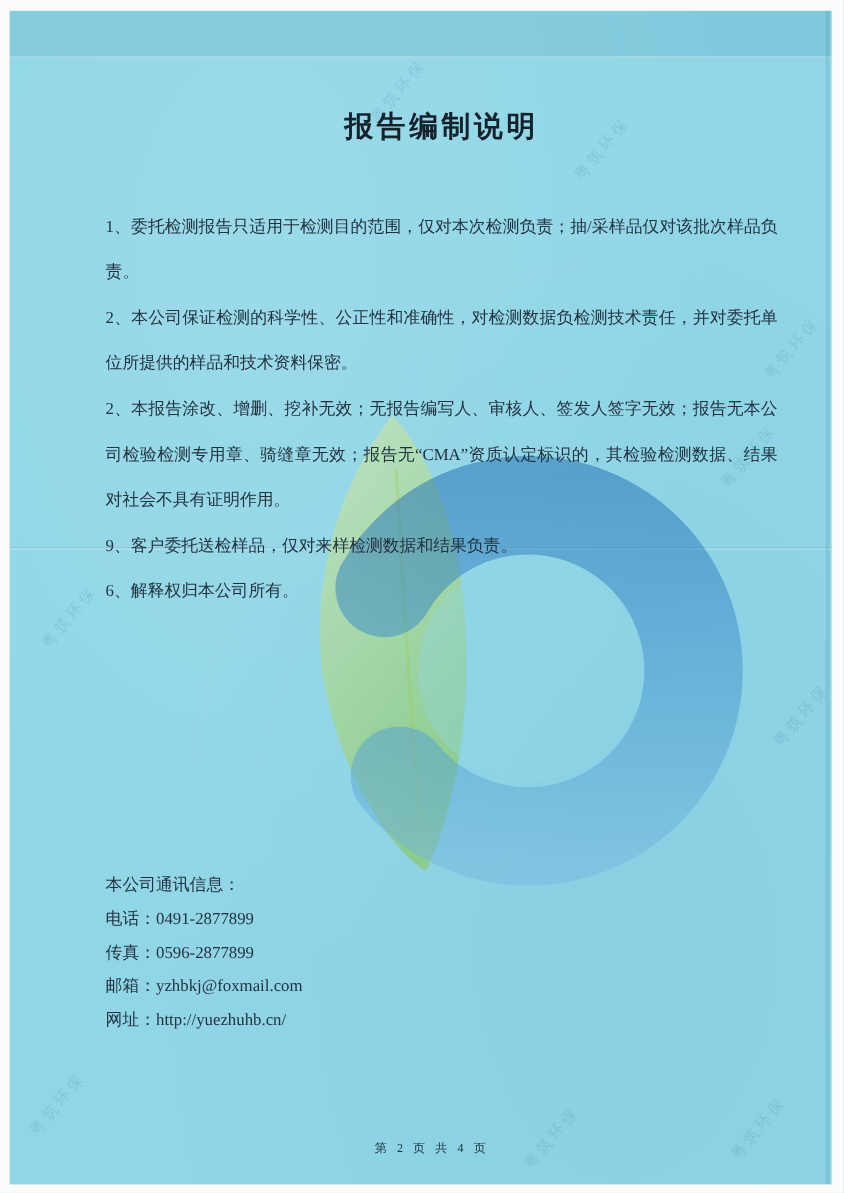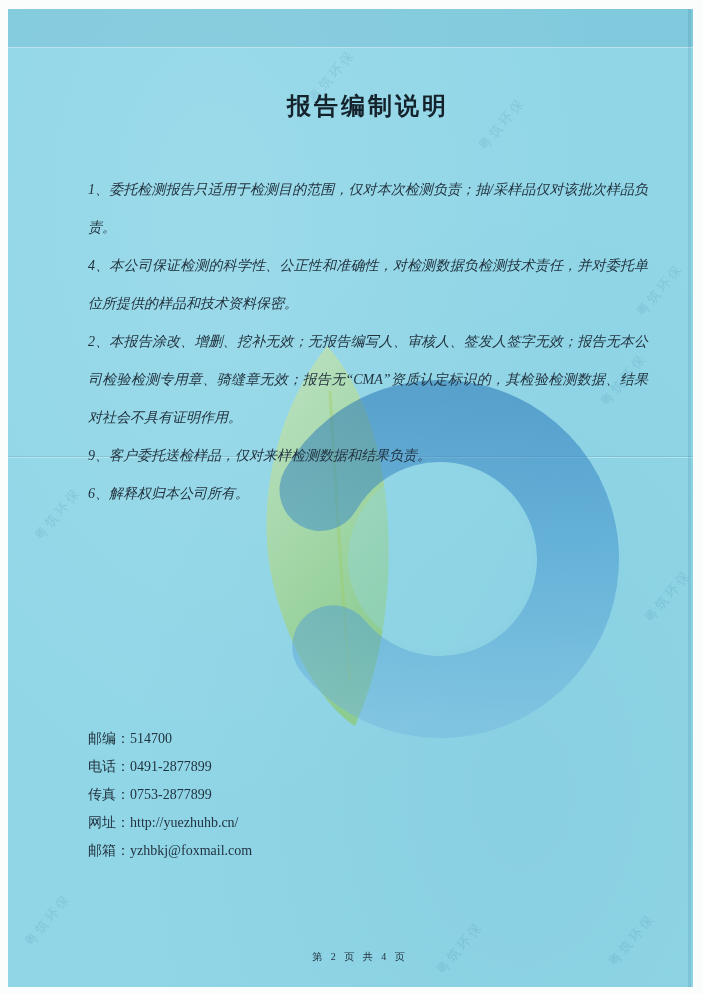--- a/index.html
+++ b/index.html
@@ -60,21 +60,20 @@
     margin: 0 0 48px 0;
     font-size: 24px; line-height: 34px;
     font-weight: bold; letter-spacing: 3px;
     text-align: center; color: #14222c;
   }
   .item {
     margin: 0;
     font-size: 14px; line-height: 38px;
     text-align: justify;
     color: #22333f;
-    font-style: italic;
   }
   .contact {
     position: absolute; left: 80px; top: 716px; width: 560px;
     z-index: 2;
   }
   .contact p {
     margin: 0;
     font-size: 14px; line-height: 28px;
     color: #22333f;
   }
@@ -122,30 +121,30 @@
     <span class="stamp" style="left:584px; top:362px">粤筑环保</span>
     <span class="stamp" style="left:18px;  top:496px">粤筑环保</span>
     <span class="stamp" style="left:628px; top:578px">粤筑环保</span>
     <span class="stamp" style="left:8px;   top:902px">粤筑环保</span>
     <span class="stamp" style="left:592px; top:922px">粤筑环保</span>
     <span class="stamp" style="left:420px; top:930px">粤筑环保</span>
 
     <div class="content">
       <h1 class="doc-title">报告编制说明</h1>
       <p class="item">1、委托检测报告只适用于检测目的范围，仅对本次检测负责；抽/采样品仅对该批次样品负责。</p>
-      <p class="item">4、本公司保证检测的科学性、公正性和准确性，对检测数据负检测技术责任，并对委托单位所提供的样品和技术资料保密。</p>
+      <p class="item">2、本公司保证检测的科学性、公正性和准确性，对检测数据负检测技术责任，并对委托单位所提供的样品和技术资料保密。</p>
       <p class="item">2、本报告涂改、增删、挖补无效；无报告编写人、审核人、签发人签字无效；报告无本公司检验检测专用章、骑缝章无效；报告无“CMA”资质认定标识的，其检验检测数据、结果对社会不具有证明作用。</p>
       <p class="item">9、客户委托送检样品，仅对来样检测数据和结果负责。</p>
       <p class="item">6、解释权归本公司所有。</p>
     </div>
 
     <div class="contact">
-      <p>邮编：514700</p>
+      <p>本公司通讯信息：</p>
       <p>电话：0491-2877899</p>
-      <p>传真：0753-2877899</p>
+      <p>传真：0596-2877899</p>
+      <p>邮箱：yzhbkj@foxmail.com</p>
       <p>网址：http://yuezhuhb.cn/</p>
-      <p>邮箱：yzhbkj@foxmail.com</p>
     </div>
 
     <div class="footer">第 2 页 共 4 页</div>
 
   </div>
 </div>
 
 </body></html>

